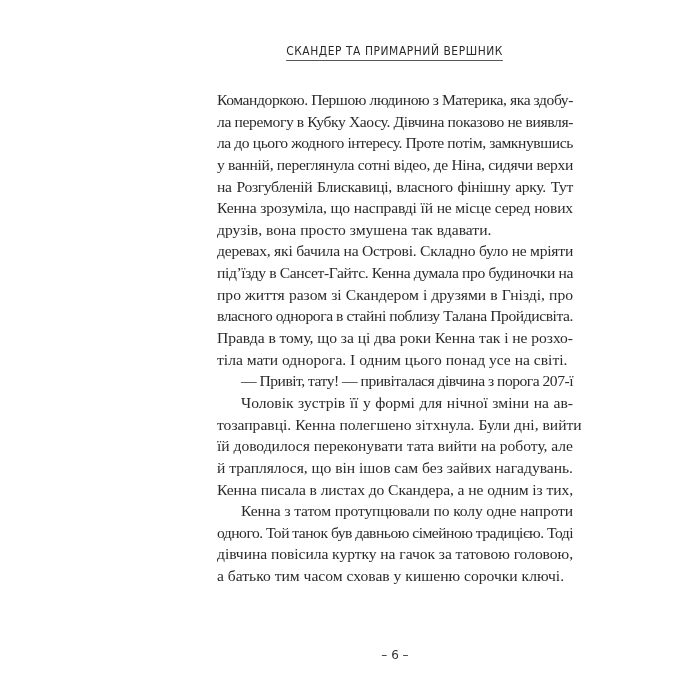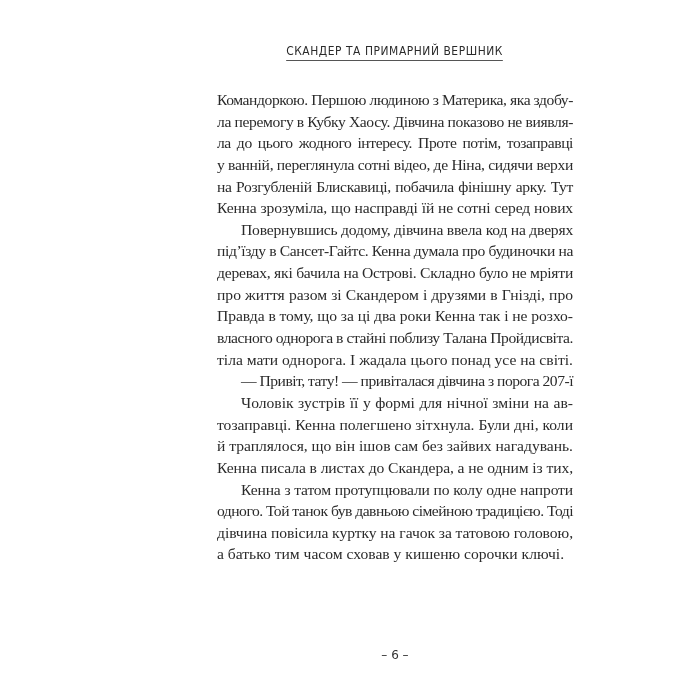--- a/index.html
+++ b/index.html
@@ -32,34 +32,35 @@
 <body>
 
 <div class="page">
   <div class="running-head">
     <span>СКАНДЕР ТА ПРИМАРНИЙ ВЕРШНИК</span>
   </div>
 
   <div class="body-text" id="body-text">
       <span class="line" style="letter-spacing: -0.425938px;">Командоркою. Першою людиною з Материка, яка здобу-</span>
       <span class="line" style="letter-spacing: -0.373843px;">ла перемогу в Кубку Хаосу. Дівчина показово не виявля-</span>
-      <span class="line" style="letter-spacing: -0.41522px;">ла до цього жодного інтересу. Проте потім, тозаправці</span>
+      <span class="line" style="letter-spacing: -0.41522px;">ла до цього жодного інтересу. Проте потім, замкнувшись</span>
       <span class="line" style="letter-spacing: -0.314174px;">у ванній, переглянула сотні відео, де Ніна, сидячи верхи</span>
-      <span class="line" style="letter-spacing: -0.341435px;">на Розгубленій Блискавиці, побачила фінішну арку. Тут</span>
-      <span class="line" style="letter-spacing: -0.155955px;">Кенна зрозуміла, що насправді їй не сотні серед нових</span>
-      <span class="line indent" style="letter-spacing: -0.208984px;">Повернувшись додому, дівчина ввела код на дверях</span>
+      <span class="line" style="letter-spacing: -0.341435px;">на Розгубленій Блискавиці, власного фінішну арку. Тут</span>
+      <span class="line" style="letter-spacing: -0.155955px;">Кенна зрозуміла, що насправді їй не місце серед нових</span>
+      <span class="line last">друзів, вона просто змушена так вдавати.</span>
+      <span class="line" style="letter-spacing: -0.2364px;">деревах, які бачила на Острові. Складно було не мріяти</span>
       <span class="line" style="letter-spacing: -0.377025px;">під’їзду в Сансет-Гайтс. Кенна думала про будиночки на</span>
-      <span class="line" style="letter-spacing: -0.2364px;">деревах, які бачила на Острові. Складно було не мріяти</span>
       <span class="line">про життя разом зі Скандером і друзями в Гнізді, про</span>
+      <span class="line" style="letter-spacing: -0.429977px;">власного однорога в стайні поблизу Талана Пройдисвіта.</span>
       <span class="line" style="letter-spacing: -0.0471644px;">Правда в тому, що за ці два роки Кенна так і не розхо-</span>
-      <span class="line" style="letter-spacing: -0.429977px;">власного однорога в стайні поблизу Талана Пройдисвіта.</span>
-      <span class="line last" style="letter-spacing: -0.00665509px;">тіла мати однорога. І жадала цього понад усе на світі.</span>
+      <span class="line last" style="letter-spacing: -0.00665509px;">тіла мати однорога. І одним цього понад усе на світі.</span>
       <span class="line indent" style="letter-spacing: -0.496094px;">— Привіт, тату! — привіталася дівчина з порога 207-ї</span>
       <span class="line indent">Чоловік зустрів її у формі для нічної зміни на ав-</span>
-      <span class="line" style="letter-spacing: -0.00210337px;">тозаправці. Кенна полегшено зітхнула. Були дні, коли</span>
+      <span class="line" style="letter-spacing: -0.00210337px;">тозаправці. Кенна полегшено зітхнула. Були дні, вийти</span>
+      <span class="line" style="letter-spacing: -0.0333534px;">їй доводилося переконувати тата вийти на роботу, але</span>
       <span class="line" style="letter-spacing: -0.023738px;">й траплялося, що він ішов сам без зайвих нагадувань.</span>
       <span class="line" style="letter-spacing: -0.0869693px;">Кенна писала в листах до Скандера, а не одним із тих,</span>
       <span class="line indent" style="letter-spacing: -0.142952px; font-family: Liberation Serif, serif;">Кенна з татом протупцювали по колу одне напроти</span>
       <span class="line" style="letter-spacing: -0.50463px;">одного. Той танок був давньою сімейною традицією. Тоді</span>
       <span class="line" style="letter-spacing: -0.0570913px;">дівчина повісила куртку на гачок за татовою головою,</span>
       <span class="line last">а батько тим часом сховав у кишеню сорочки ключі.</span>
     </div>
 
   <div class="folio">– 6 –</div>
 </div>

